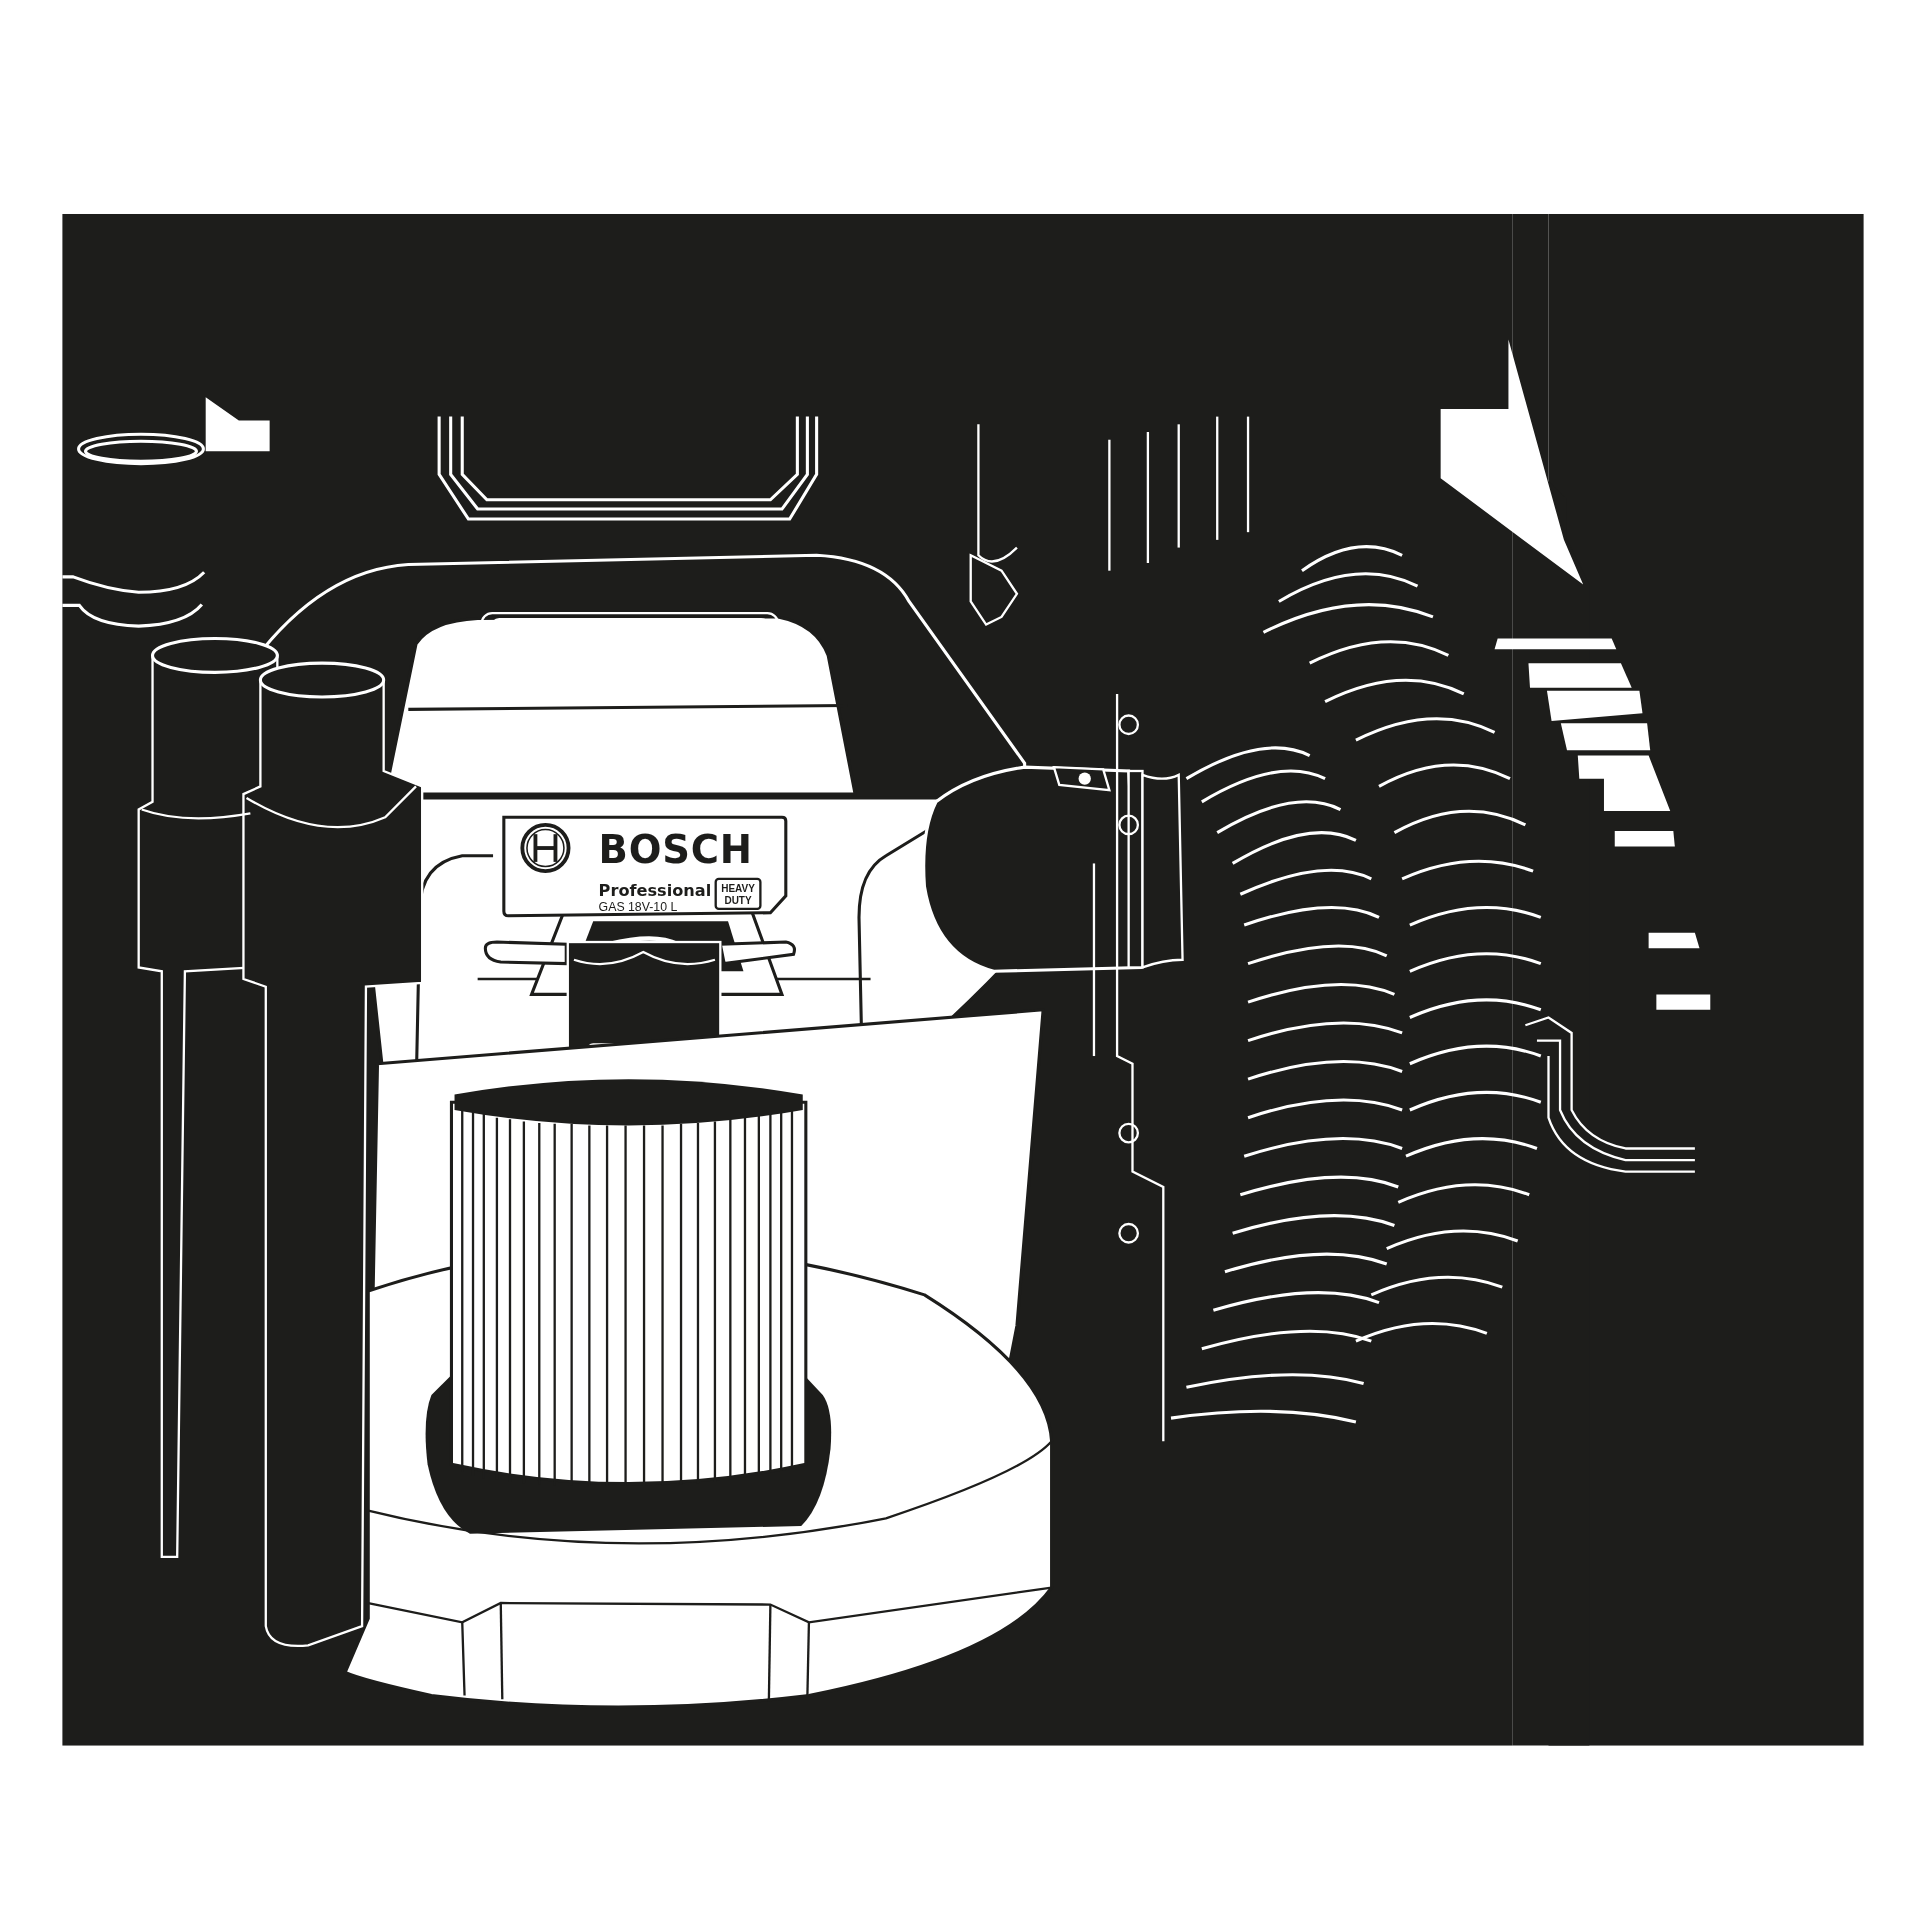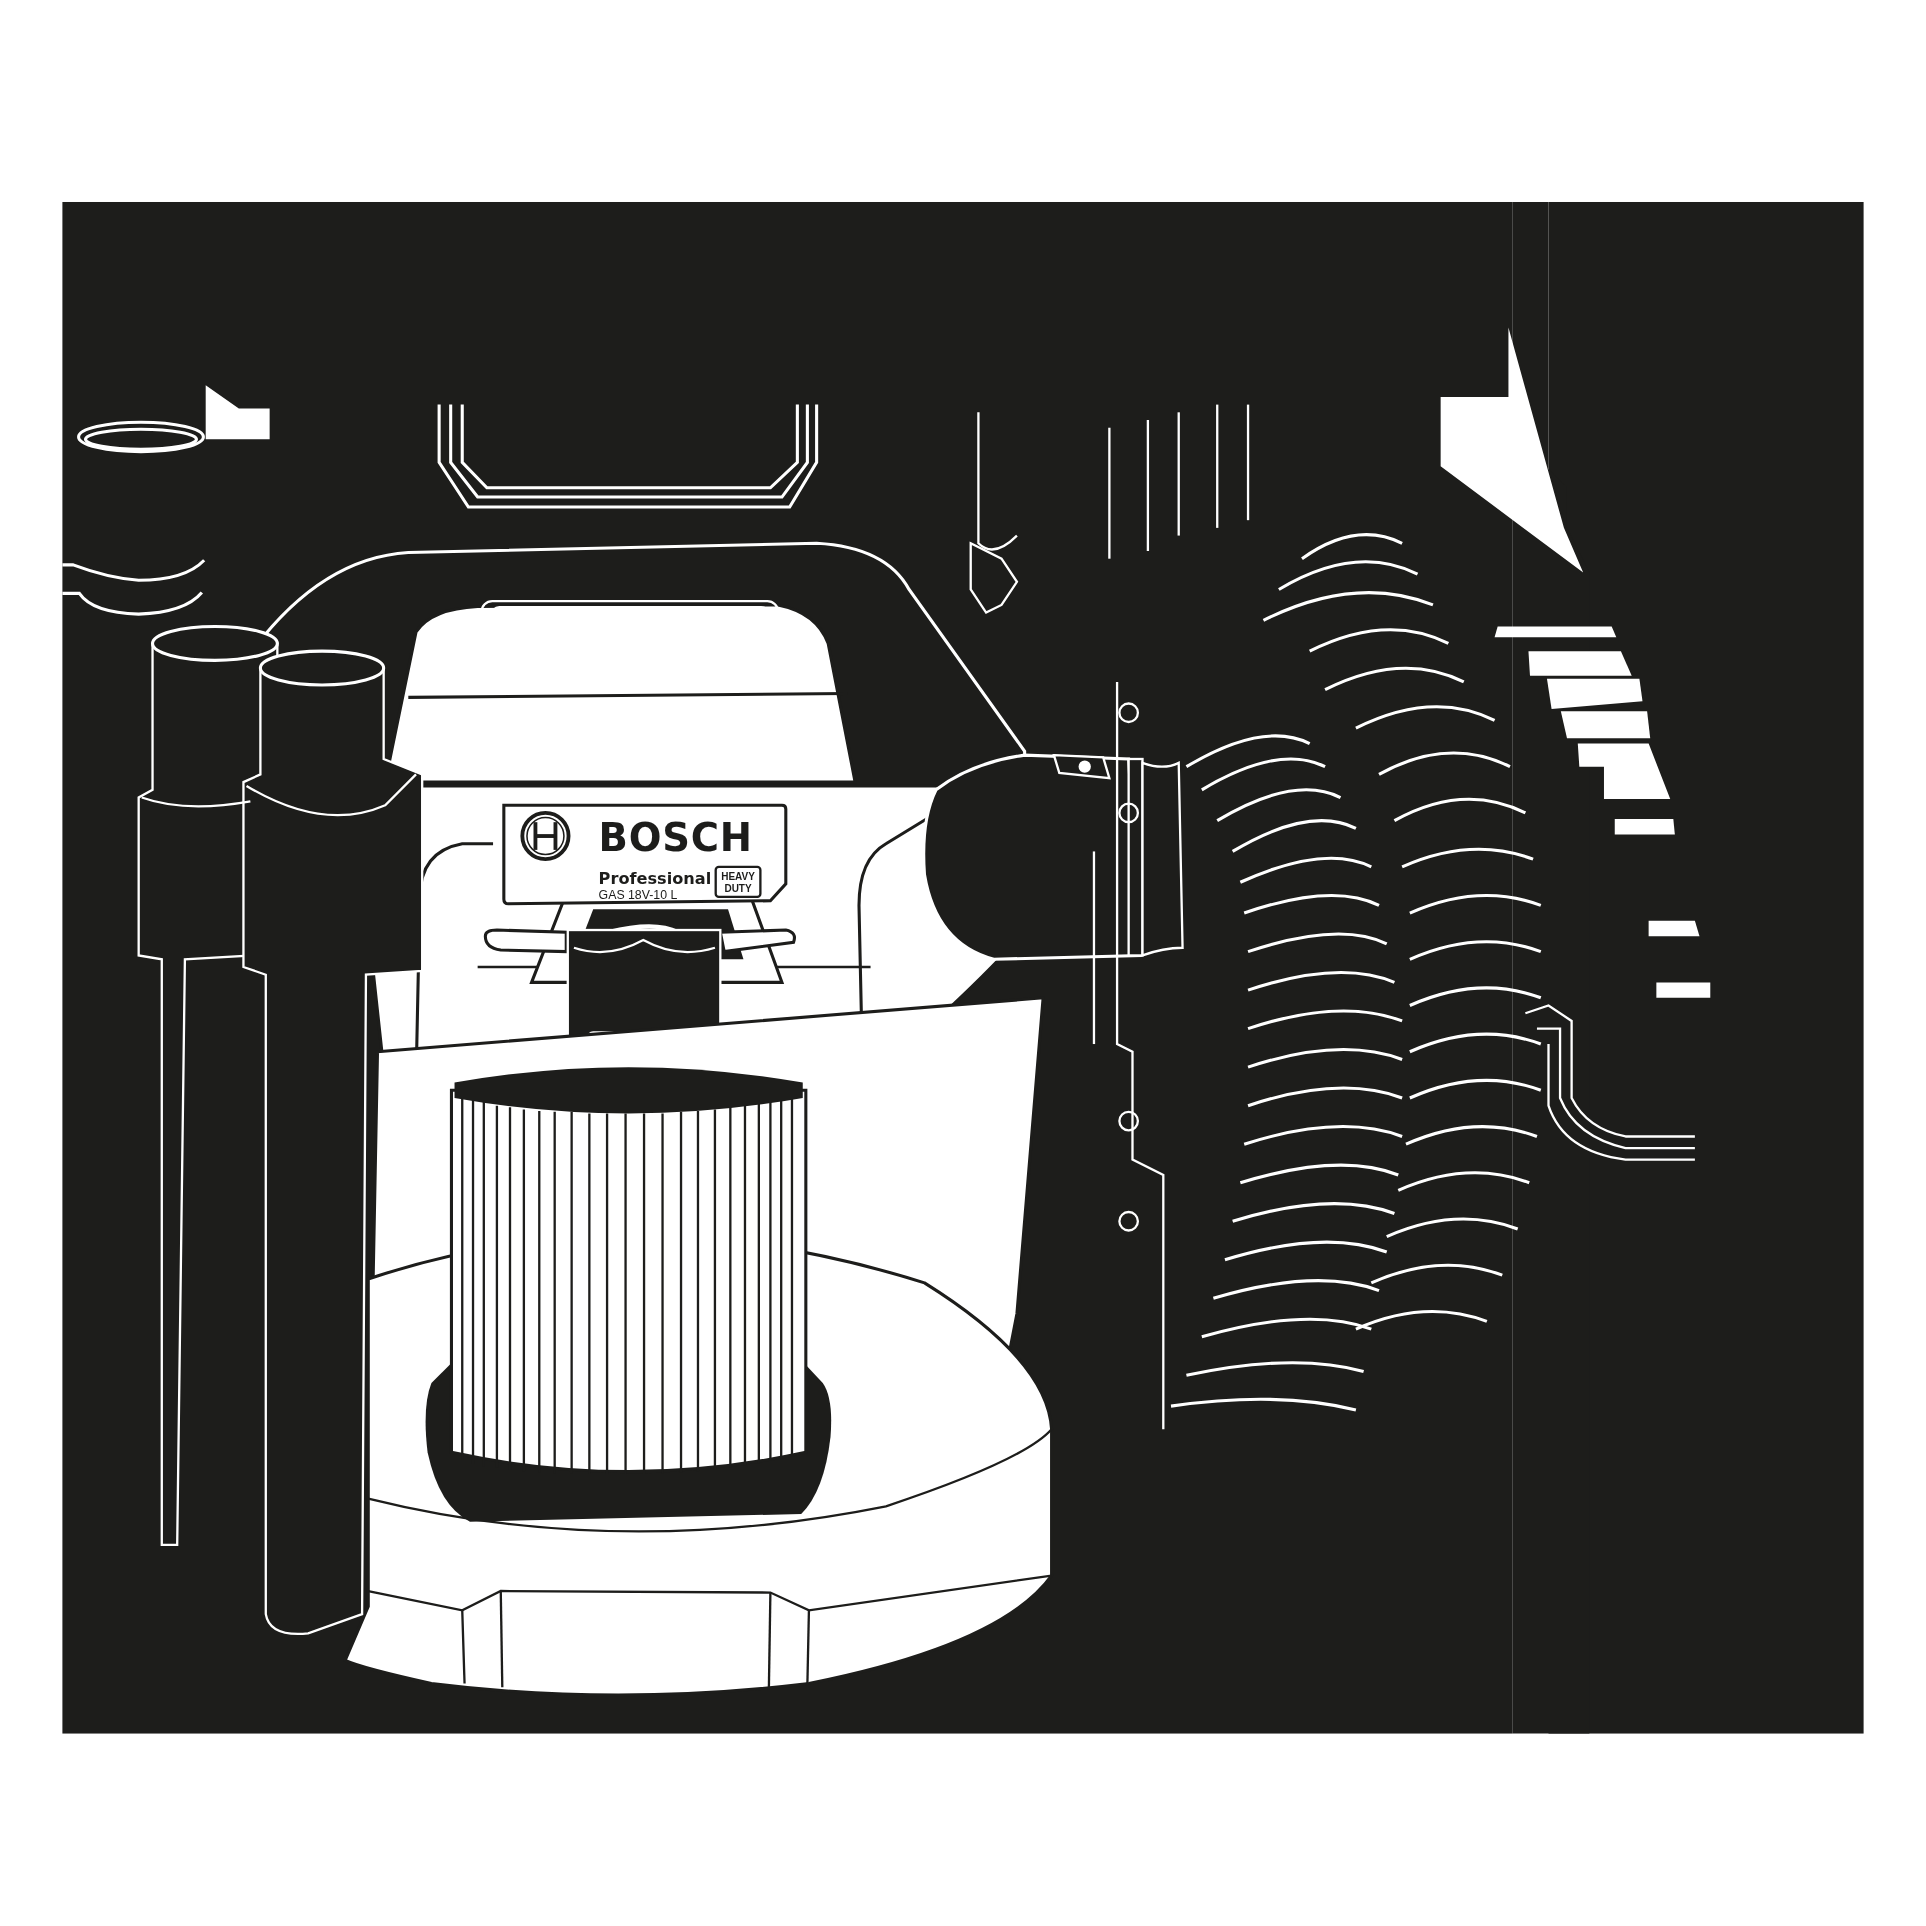--- a/index.html
+++ b/index.html
@@ -1,17 +1,17 @@
 <!DOCTYPE html>
 <html style="font-size:12.3px"><head>
 <meta charset="utf-8">
 <style>
   html, body { margin: 0; padding: 0; background: #ffffff; }
   body { width: 1926px; height: 1926px; position: relative; overflow: hidden; }
-  #stage { position: absolute; left: 0; top: 4px; width: 1926px; height: 1362px; }
+  #stage { position: absolute; left: 0; top: 16px; width: 1926px; height: 1362px; }
   svg text { font-family: "DejaVu Sans", "Liberation Sans", sans-serif; }
   .lbl-brand { font-family: "DejaVu Sans", sans-serif; font-weight: bold; font-size: 50px; fill: #1d1d1b; letter-spacing: 1px; }
   .lbl-line { font-family: "DejaVu Sans", sans-serif; font-weight: bold; font-size: 21px; fill: #1d1d1b; }
   .lbl-model { font-family: "Liberation Sans", sans-serif; font-size: 16px; fill: #1d1d1b; }
   .lbl-badge { font-family: "Liberation Sans", sans-serif; font-weight: bold; font-size: 13px; fill: #1d1d1b; }
 </style>
 </head>
 <body>
 
 <div id="stage">

